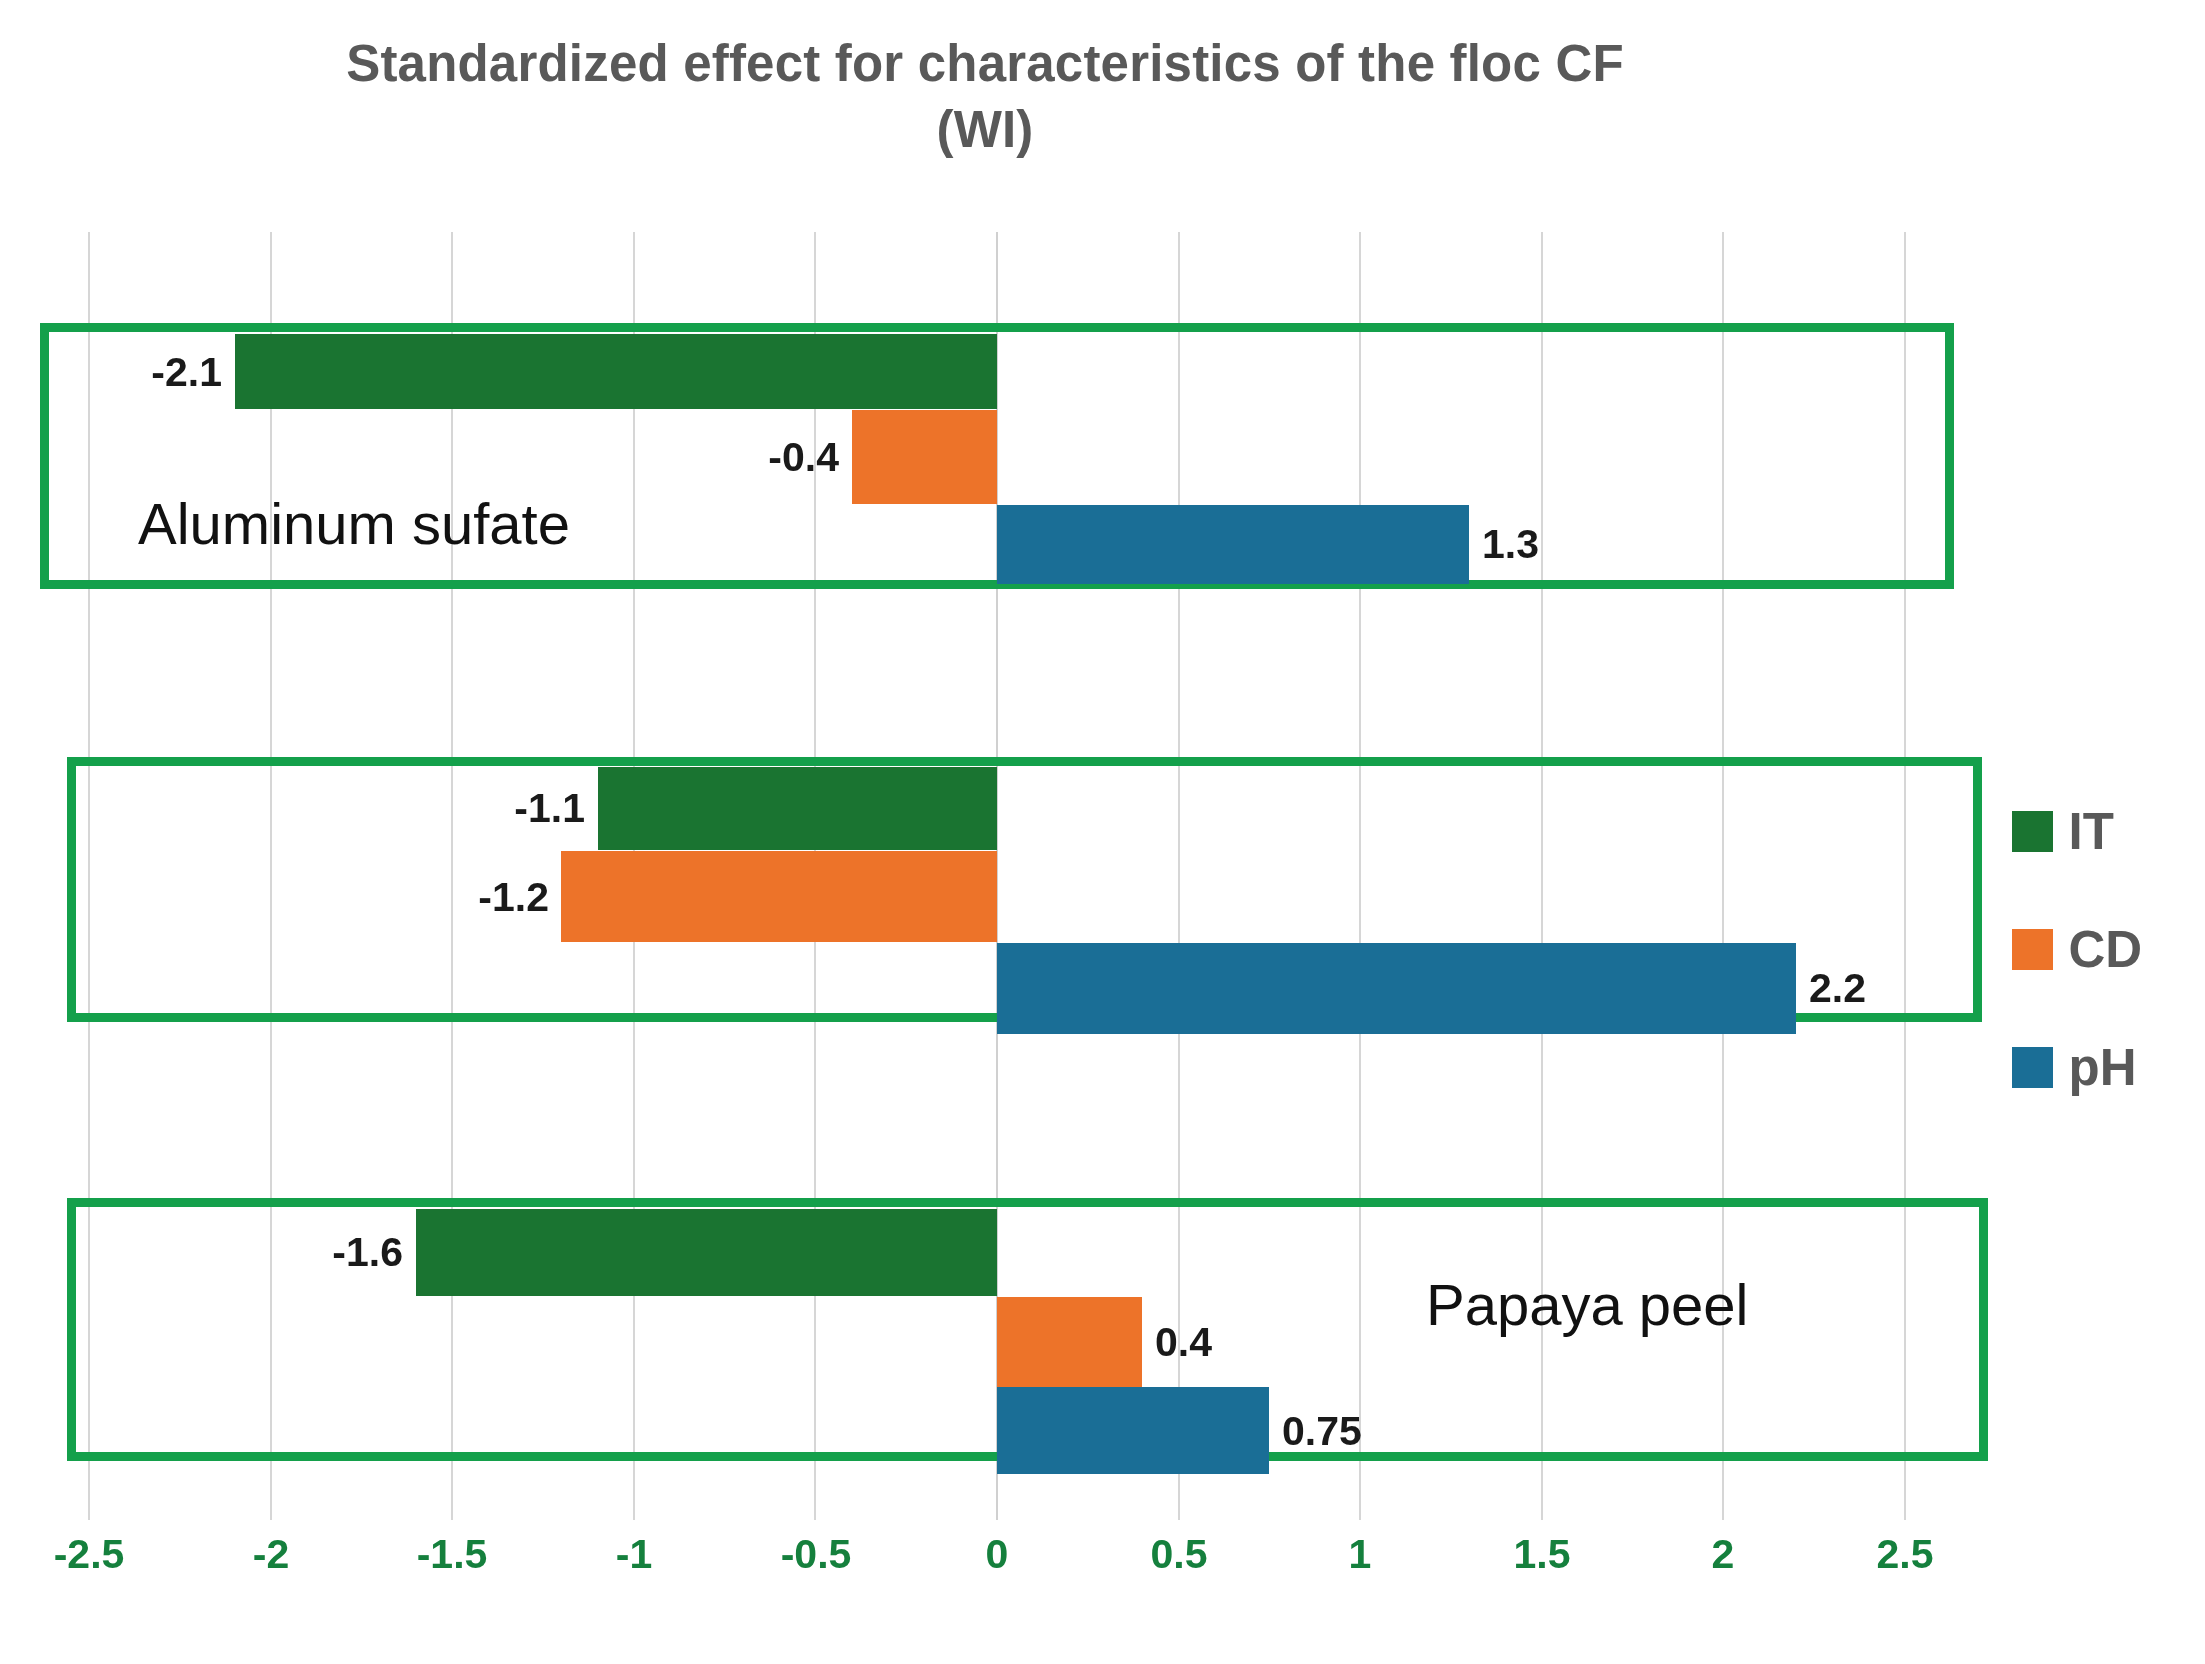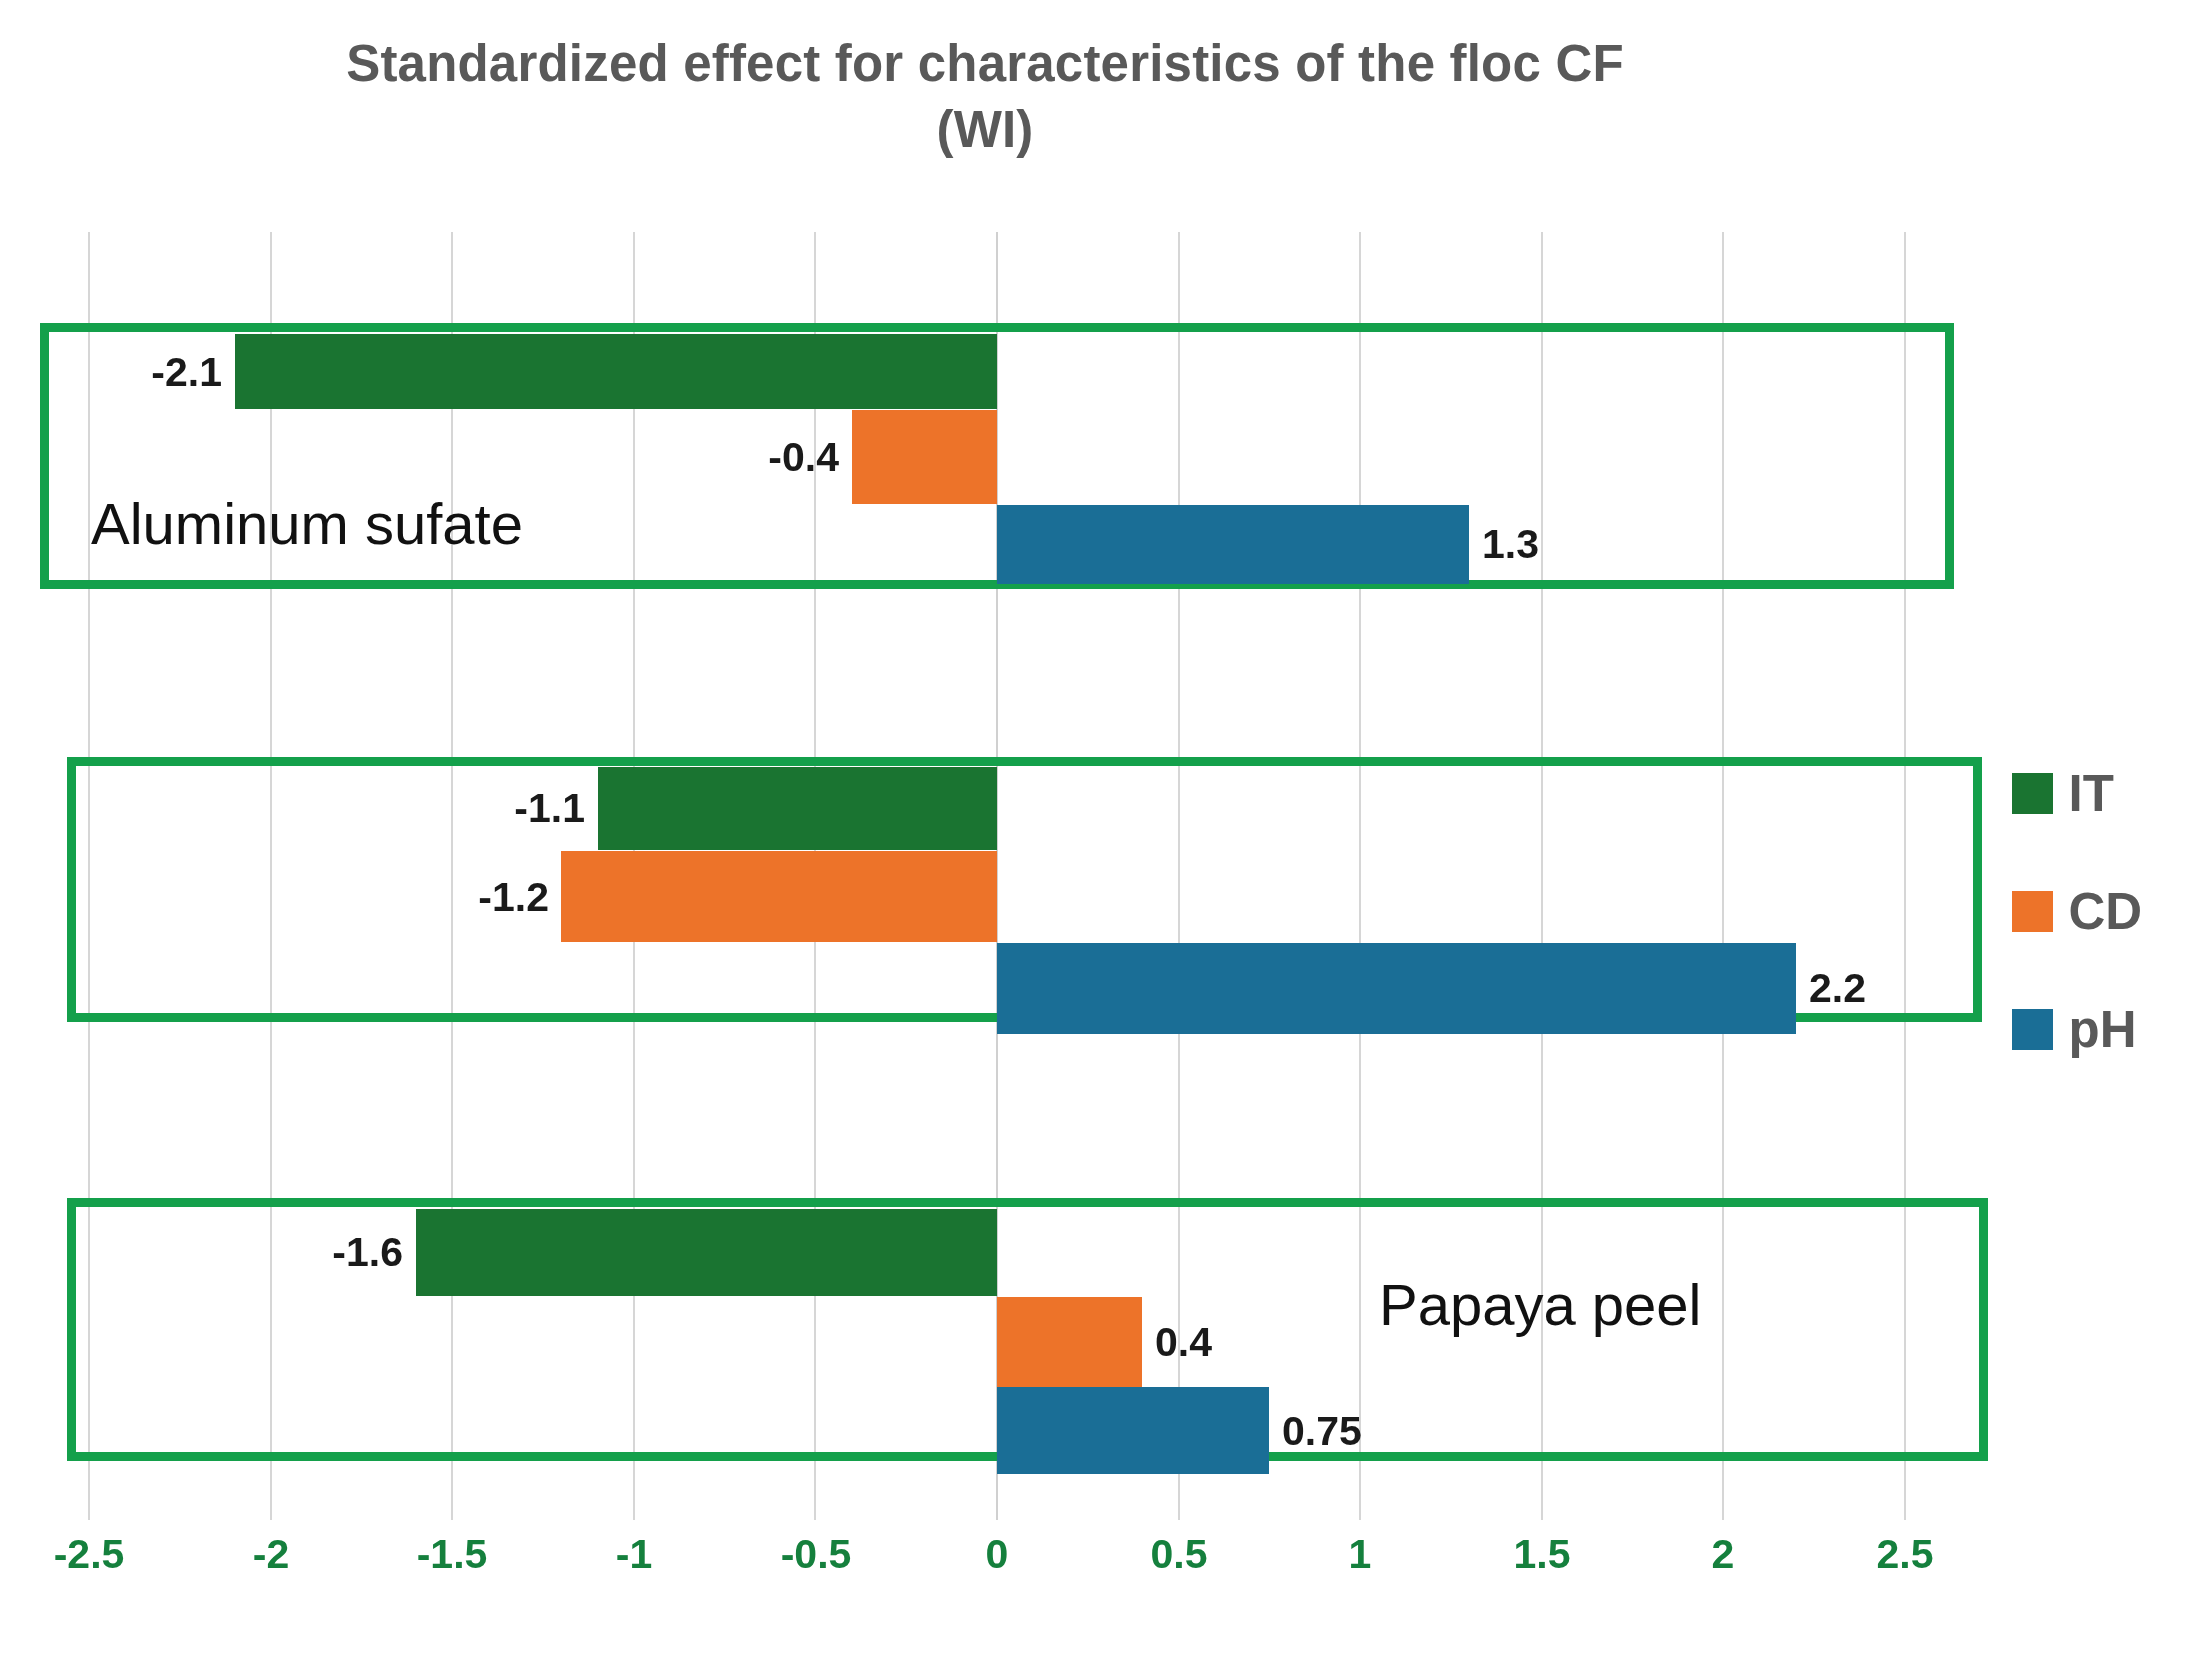--- a/index.html
+++ b/index.html
@@ -73,20 +73,21 @@
 
   
   .group-name{
     position:absolute;
     font-size:58px;
     color:#111111;
     z-index:6;
     white-space:nowrap;
     line-height:1;
     transform:translateY(-50%);
+    margin-left:47px;
   }
 
   
   .axis{
     position:absolute;
     left:0;top:1534px;
     width:2205px;height:63px;
   }
   .tick-label{
     position:absolute;
@@ -95,21 +96,21 @@
     font-size:41px;
     font-weight:bold;
     color:#15803d;
     white-space:nowrap;
     line-height:1;
   }
 
   
   .legend{
     position:absolute;
-    left:2012px;top:774px;
+    left:2012px;top:812px;
     width:183px;
   }
   .legend-item{
     display:flex;
     align-items:center;
     height:39px;
     margin-bottom:79px;
   }
   .legend-swatch{
     width:41px;height:41px;

